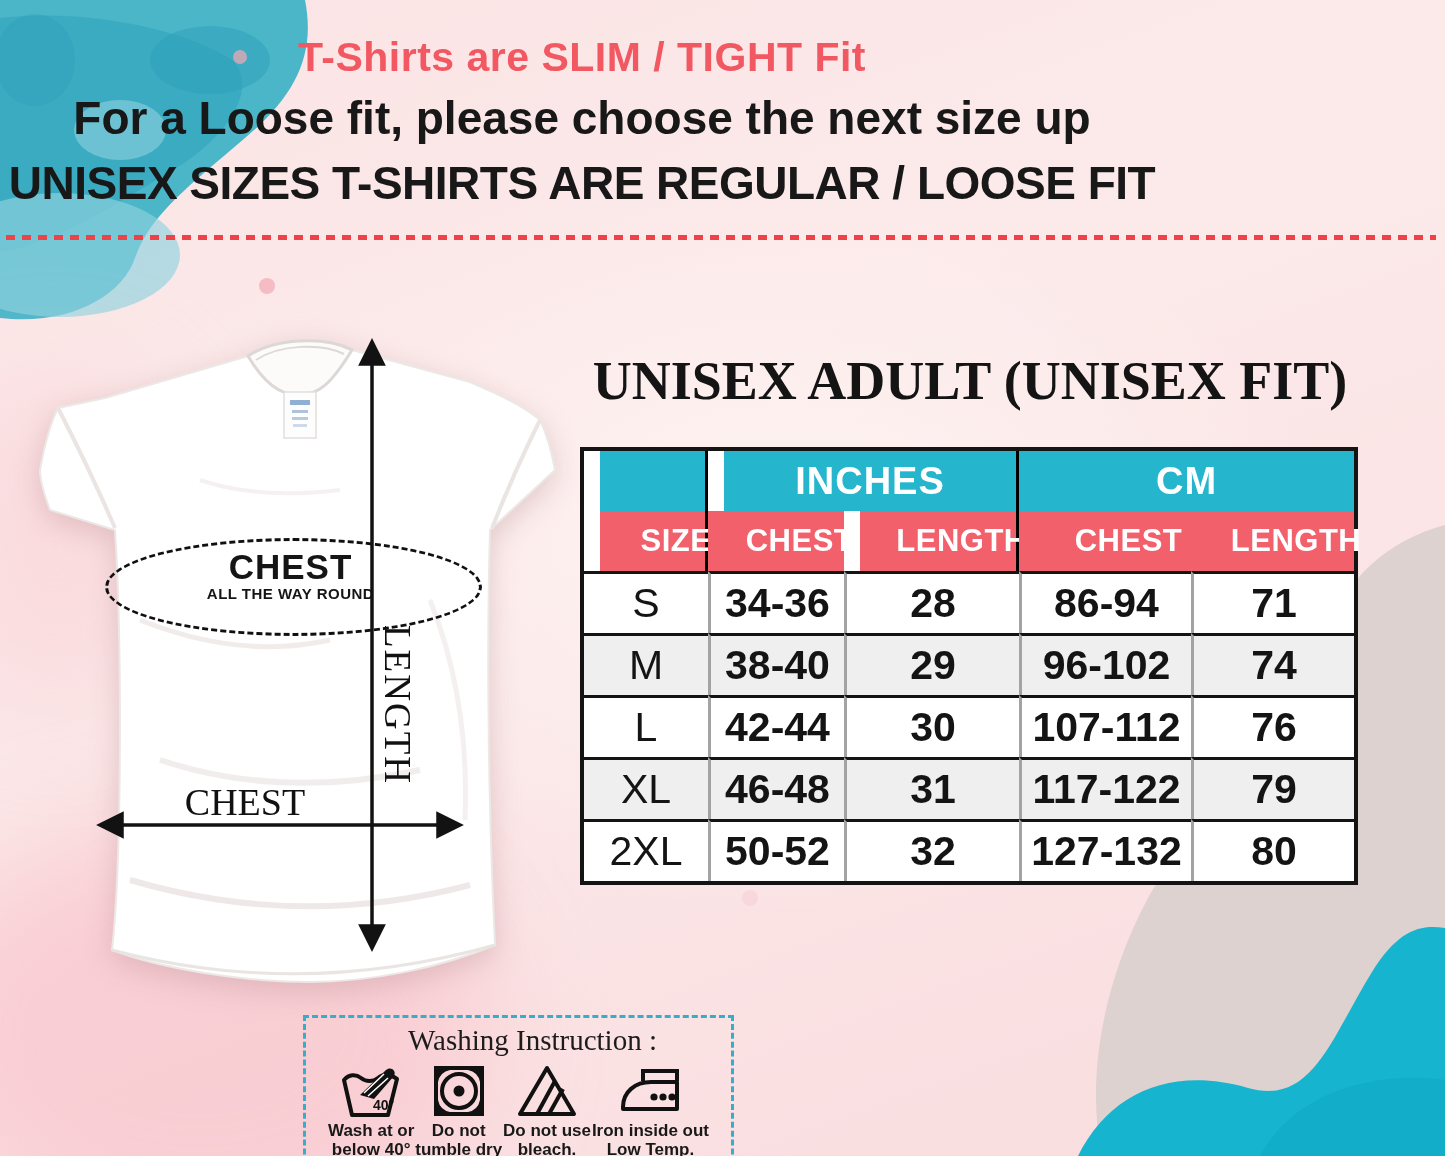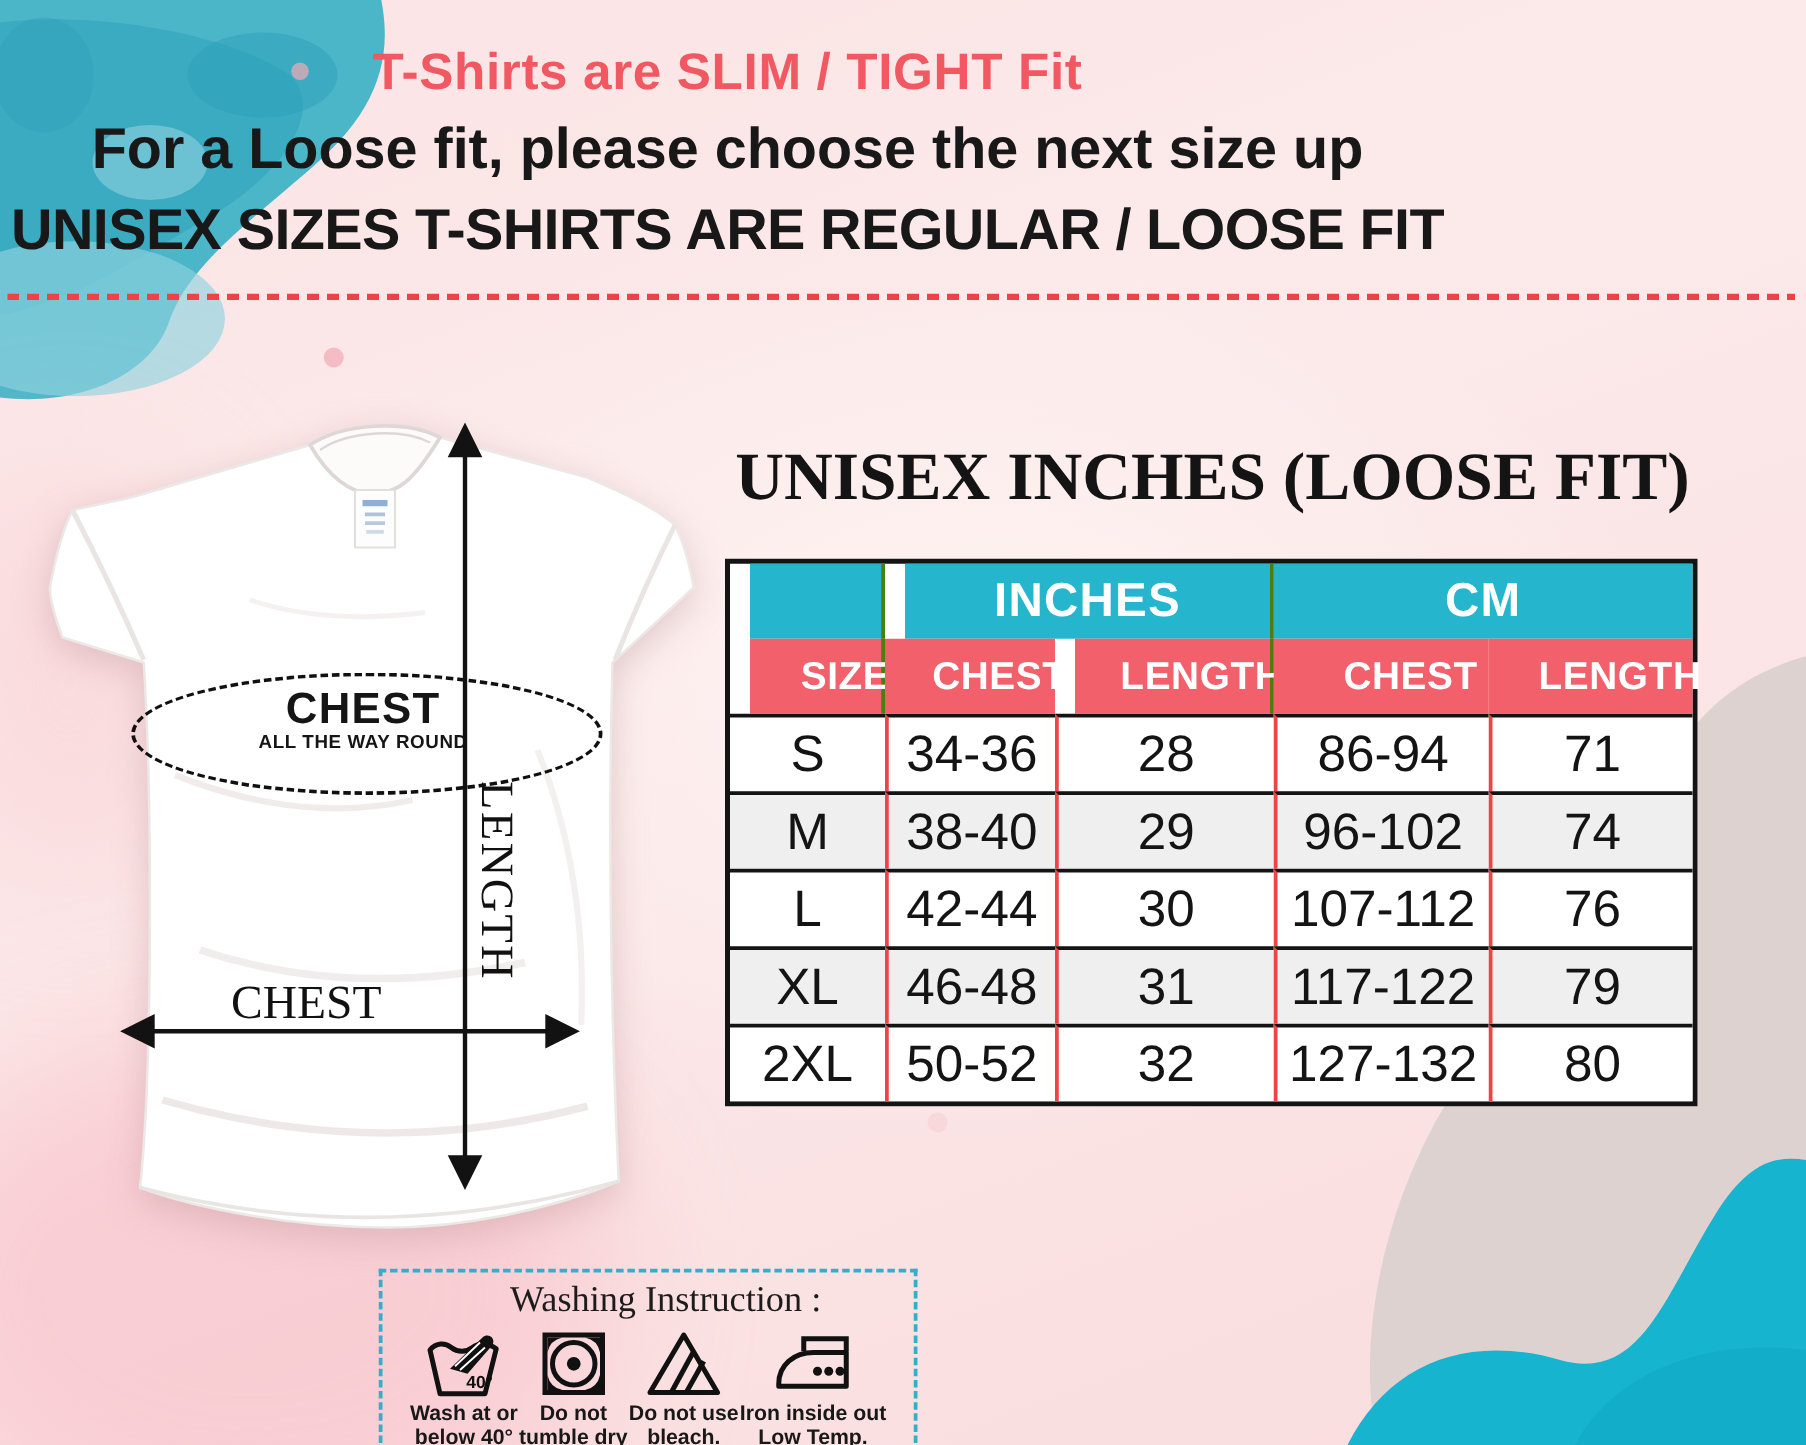--- a/index.html
+++ b/index.html
@@ -26,23 +26,23 @@
               font-size:54px;color:#141414;letter-spacing:0;}
   #sizeTable{position:absolute;left:580px;top:447px;display:grid;
              grid-template-columns:124px 136px 175px 172px 163px;
              grid-template-rows:60px 60px 62px 62px 62px 62px 62px;
              border:4px solid #141414;background:#ffffff;}
   .cell{display:flex;align-items:center;justify-content:center;box-sizing:border-box;
         color:#141414;}
   .th{background:#25b6cd;color:#fff;font-weight:bold;font-size:38px;letter-spacing:1px;}
   .ch{background:#f2606b;color:#fff;font-weight:bold;font-size:31px;letter-spacing:.5px;padding-left:47px;}
   .span2{grid-column:span 2;}
-  .sepR{border-right:3px solid #4d7c0f;margin-left:16px;}
+  .sepR{border-right:3px solid #000000;margin-left:16px;}
   .bd{font-size:41px;border-top:3px solid #141414;background:#fff;}
-  .bl{border-left:3px solid #ef4444;}
+  .bl{border-left:3px solid #a3a3a3;font-weight:bold;}
   .alt{background:#efefef;}
 
   
   #chestEllipse{position:absolute;left:105px;top:538px;width:371px;height:92px;
                 border:3.5px dashed #101010;border-radius:50%;}
   #ovalTitle{position:absolute;left:105px;top:549px;width:371px;text-align:center;
              font-size:35px;font-weight:bold;color:#151515;letter-spacing:1px;line-height:1;}
   #ovalSub{position:absolute;left:105px;top:586px;width:371px;text-align:center;
            font-size:15px;font-weight:bold;color:#151515;letter-spacing:.5px;line-height:1;}
   #lengthLabel{position:absolute;left:397px;top:705px;transform:translate(-50%,-50%) rotate(90deg);
@@ -146,21 +146,21 @@
       <polygon points="361,364 383,364 372,342"></polygon>
       <polygon points="361,926 383,926 372,948"></polygon>
       <line x1="120" y1="825" x2="440" y2="825"></line>
       <polygon points="122,814 122,836 100,825"></polygon>
       <polygon points="438,814 438,836 460,825"></polygon>
     </g>
   </svg>
   <div id="lengthLabel">LENGTH</div>
   <div id="chestLabel">CHEST</div>
 
-  <div id="chartTitle">UNISEX INCHES (LOOSE FIT)</div>
+  <div id="chartTitle">UNISEX ADULT (UNISEX FIT)</div>
 
   <div id="sizeTable">
     <div class="cell th sepR"></div>
     <div class="cell th sepR span2">INCHES</div>
     <div class="cell th span2">CM</div>
 
     <div class="cell ch sepR">SIZE</div>
     <div class="cell ch">CHEST</div>
     <div class="cell ch sepR">LENGTH</div>
     <div class="cell ch">CHEST</div>

